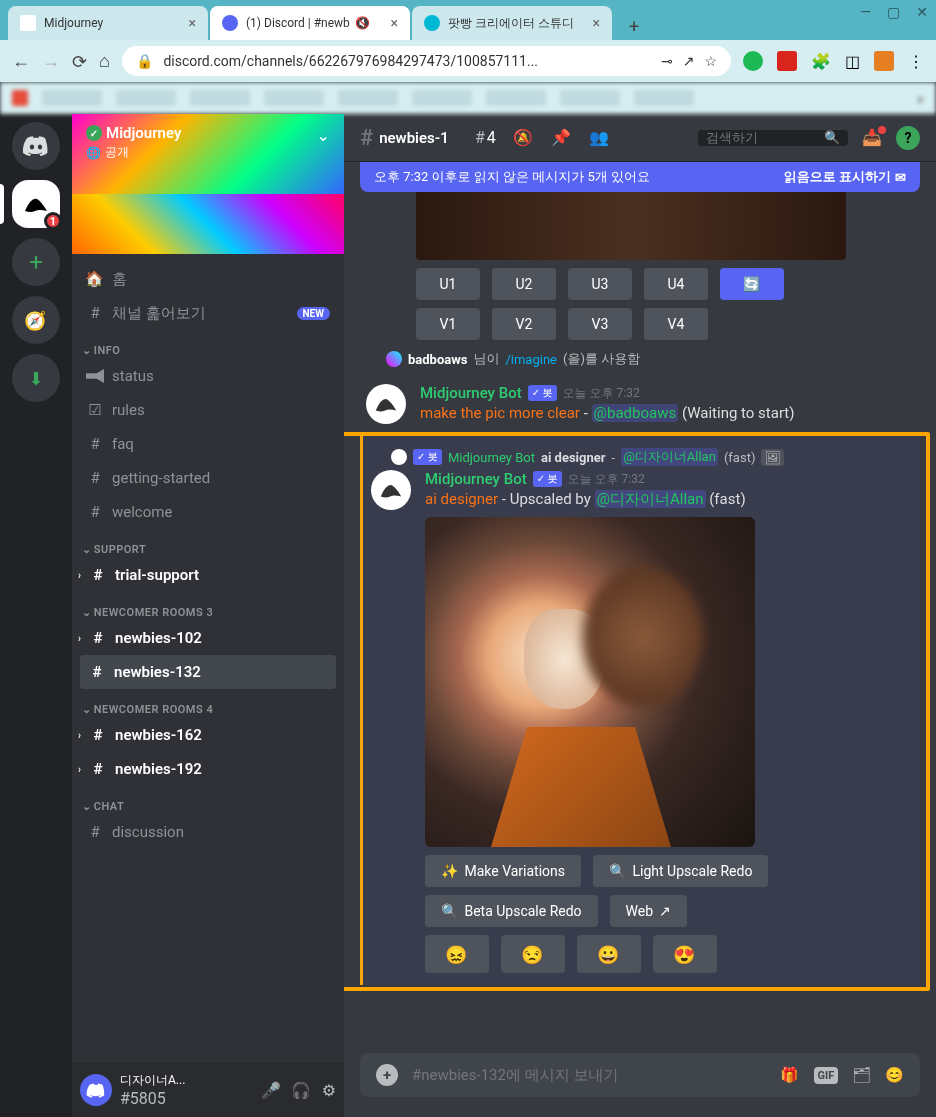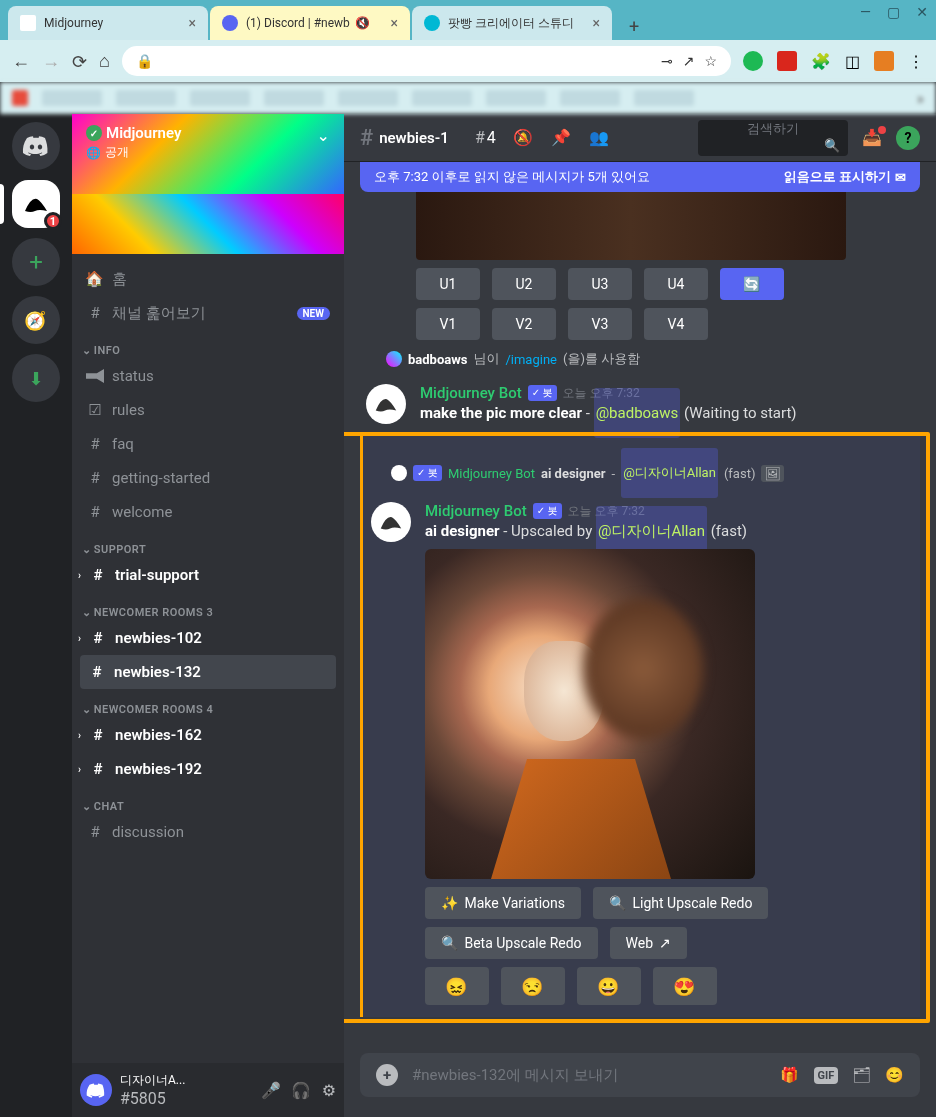--- a/index.html
+++ b/index.html
@@ -1,21 +1,21 @@
 <!DOCTYPE html>
 <html><head>
 <meta charset="utf-8">
 <style>
 * { margin: 0; padding: 0; box-sizing: border-box; font-family: -apple-system, BlinkMacSystemFont, "Segoe UI", Roboto, sans-serif; }
 body { width: 936px; height: 1117px; background: #202225; overflow: hidden; }
 
 
 .browser-tabs { height: 40px; background: #56b5c5; display: flex; align-items: flex-end; padding: 0 8px; position: relative; }
 .browser-tab { height: 34px; background: #cce8ed; border-radius: 8px 8px 0 0; display: flex; align-items: center; padding: 0 12px; margin-right: 2px; font-size: 12px; color: #333; min-width: 200px; position: relative; }
-.browser-tab.active { background: #fef9c3; }
+.browser-tab.active { background: #ffffff; }
 .tab-favicon { width: 16px; height: 16px; margin-right: 8px; border-radius: 2px; flex-shrink: 0; }
 .tab-close { margin-left: auto; font-size: 14px; color: #666; }
 .tab-new { width: 28px; height: 28px; display: flex; align-items: center; justify-content: center; color: #444; font-size: 18px; margin-left: 6px; }
 .window-controls { position: absolute; right: 8px; top: 4px; display: flex; gap: 16px; color: #2a5560; font-size: 14px; }
 
 .browser-bar { height: 42px; background: #d6eef1; display: flex; align-items: center; padding: 0 12px; gap: 12px; }
 .nav-btn { font-size: 18px; color: #444; }
 .url-bar { flex: 1; background: #fff; border-radius: 20px; height: 30px; display: flex; align-items: center; padding: 0 14px; font-size: 14px; color: #333; gap: 10px; }
 .browser-icons { display: flex; gap: 14px; align-items: center; }
 .browser-icon { width: 20px; height: 20px; border-radius: 3px; }
@@ -53,38 +53,38 @@
 .user-avatar { width: 32px; height: 32px; border-radius: 50%; background: #5865f2; display:flex;align-items:center;justify-content:center;}
 .user-info { flex: 1; font-size: 12px; color: #fff; }
 .user-tag { color: #b9bbbe; font-size: 16px; }
 .user-icons { display: flex; gap: 10px; color: #b9bbbe; }
 
 
 .main { flex: 1; background: #36393f; display: flex; flex-direction: column; }
 .channel-header { height: 48px; border-bottom: 1px solid #202225; display: flex; align-items: center; padding: 0 16px; gap: 14px; color: #72767d; }
 .channel-title { color: #fff; font-weight: 600; font-size: 15px; display: flex; align-items: center; gap: 6px; }
 .header-icons { display: flex; gap: 18px; margin-left: 12px; align-items: center; }
-.search-box { background: #202225; border-radius: 4px; height: 36px; width: 150px; display: flex; align-items: center; padding: 0 8px; color: #72767d; font-size: 13px; margin-left: auto; flex-direction: column; }
+.search-box { background: #202225; border-radius: 4px; height: 16px; width: 150px; display: flex; align-items: center; padding: 0 8px; color: #72767d; font-size: 13px; margin-left: auto; }
 .help-circle { width: 24px; height: 24px; border-radius: 50%; background: #3ba55c; color: #000; display: flex; align-items: center; justify-content: center; font-weight: 700; font-size: 14px; }
 
 .unread-banner { background: #5865f2; color: #fff; font-size: 13px; padding: 6px 14px; display: flex; align-items: center; border-radius: 0 0 8px 8px; margin: 0 16px;}
 .unread-banner .mark-read { margin-left: auto; font-weight: 600; display:flex;align-items:center;gap:4px;}
 
 .messages { flex: 1; overflow-y: auto; padding: 0 16px; }
 
 .msg-block { display: flex; gap: 14px; margin-top: 16px; padding-left: 6px;}
 .msg-avatar { width: 40px; height: 40px; border-radius: 50%; background: #fff; flex-shrink: 0; display:flex;align-items:center;justify-content:center;}
 .msg-content { flex: 1; }
 .msg-header { display: flex; align-items: center; gap: 6px; font-size: 15px; flex-wrap: wrap;}
 .bot-name { color: #2ecc71; font-weight: 500; }
 .bot-tag { background: #5865f2; color: #fff; font-size: 10px; padding: 1px 4px; border-radius: 3px; display: flex; align-items: center; gap: 2px; font-weight: 500;}
 .msg-time { color: #72767d; font-size: 12px; }
 .msg-text { color: #dcddde; font-size: 15px; margin-top: 2px; }
-.msg-text b { color: #ffffff; font-weight: 700; }
-.mention { background: rgba(88,101,242,0.3); color: #bef264; padding: 16px 2px; border-radius: 3px; }
+.msg-text b { color: #f97316; font-weight: 400; }
+.mention { background: rgba(88,101,242,0.3); color: #22c55e; padding: 0 2px; border-radius: 3px; }
 
 .reply-line { display: flex; align-items: center; gap: 6px; font-size: 13px; color: #b9bbbe; margin-left: 26px; margin-top: 10px;}
 .reply-avatar-sm { width: 16px; height: 16px; border-radius: 50%; }
 
 .img-attachment { width: 330px; height: 330px; border-radius: 6px; margin-top: 8px; background: radial-gradient(circle at 35% 42%, #f8e0c8 0%, #e8a878 18%, #a86850 28%, #6a4838 40%, #3a2824 55%, #1a1410 100%); position: relative; overflow: hidden;}
 .img-prev { width: 430px; height: 68px; background: linear-gradient(90deg,#2a1810,#4a3020,#2a1810); border-radius: 0 0 4px 4px; margin-left: 56px;}
 
 .btn-row { display: flex; gap: 12px; margin-top: 8px; flex-wrap: wrap; margin-left: 56px;}
 .btn-row.inset { margin-left: 0; }
 .discord-btn { background: #4f545c; color: #fff; border: none; padding: 8px 16px; border-radius: 4px; font-size: 14px; display: flex; align-items: center; gap: 6px; min-width: 64px; justify-content: center;}
@@ -130,20 +130,21 @@
   </div>
 </div>
 
 <div class="browser-bar">
   <span class="nav-btn">←</span>
   <span class="nav-btn" style="color:#aaa">→</span>
   <span class="nav-btn">⟳</span>
   <span class="nav-btn">⌂</span>
   <div class="url-bar">
     <span>🔒</span>
+    <span>discord.com/channels/662267976984297473/100857111...</span>
     <span style="margin-left:auto">⊸</span>
     <span>↗</span>
     <span>☆</span>
   </div>
   <div class="browser-icons">
     <div class="browser-icon" style="background:#1db954;border-radius:50%"></div>
     <div class="browser-icon" style="background:#d9261c"></div>
     <span>🧩</span>
     <span>◫</span>
     <div class="browser-icon" style="background:#e67e22"></div>

